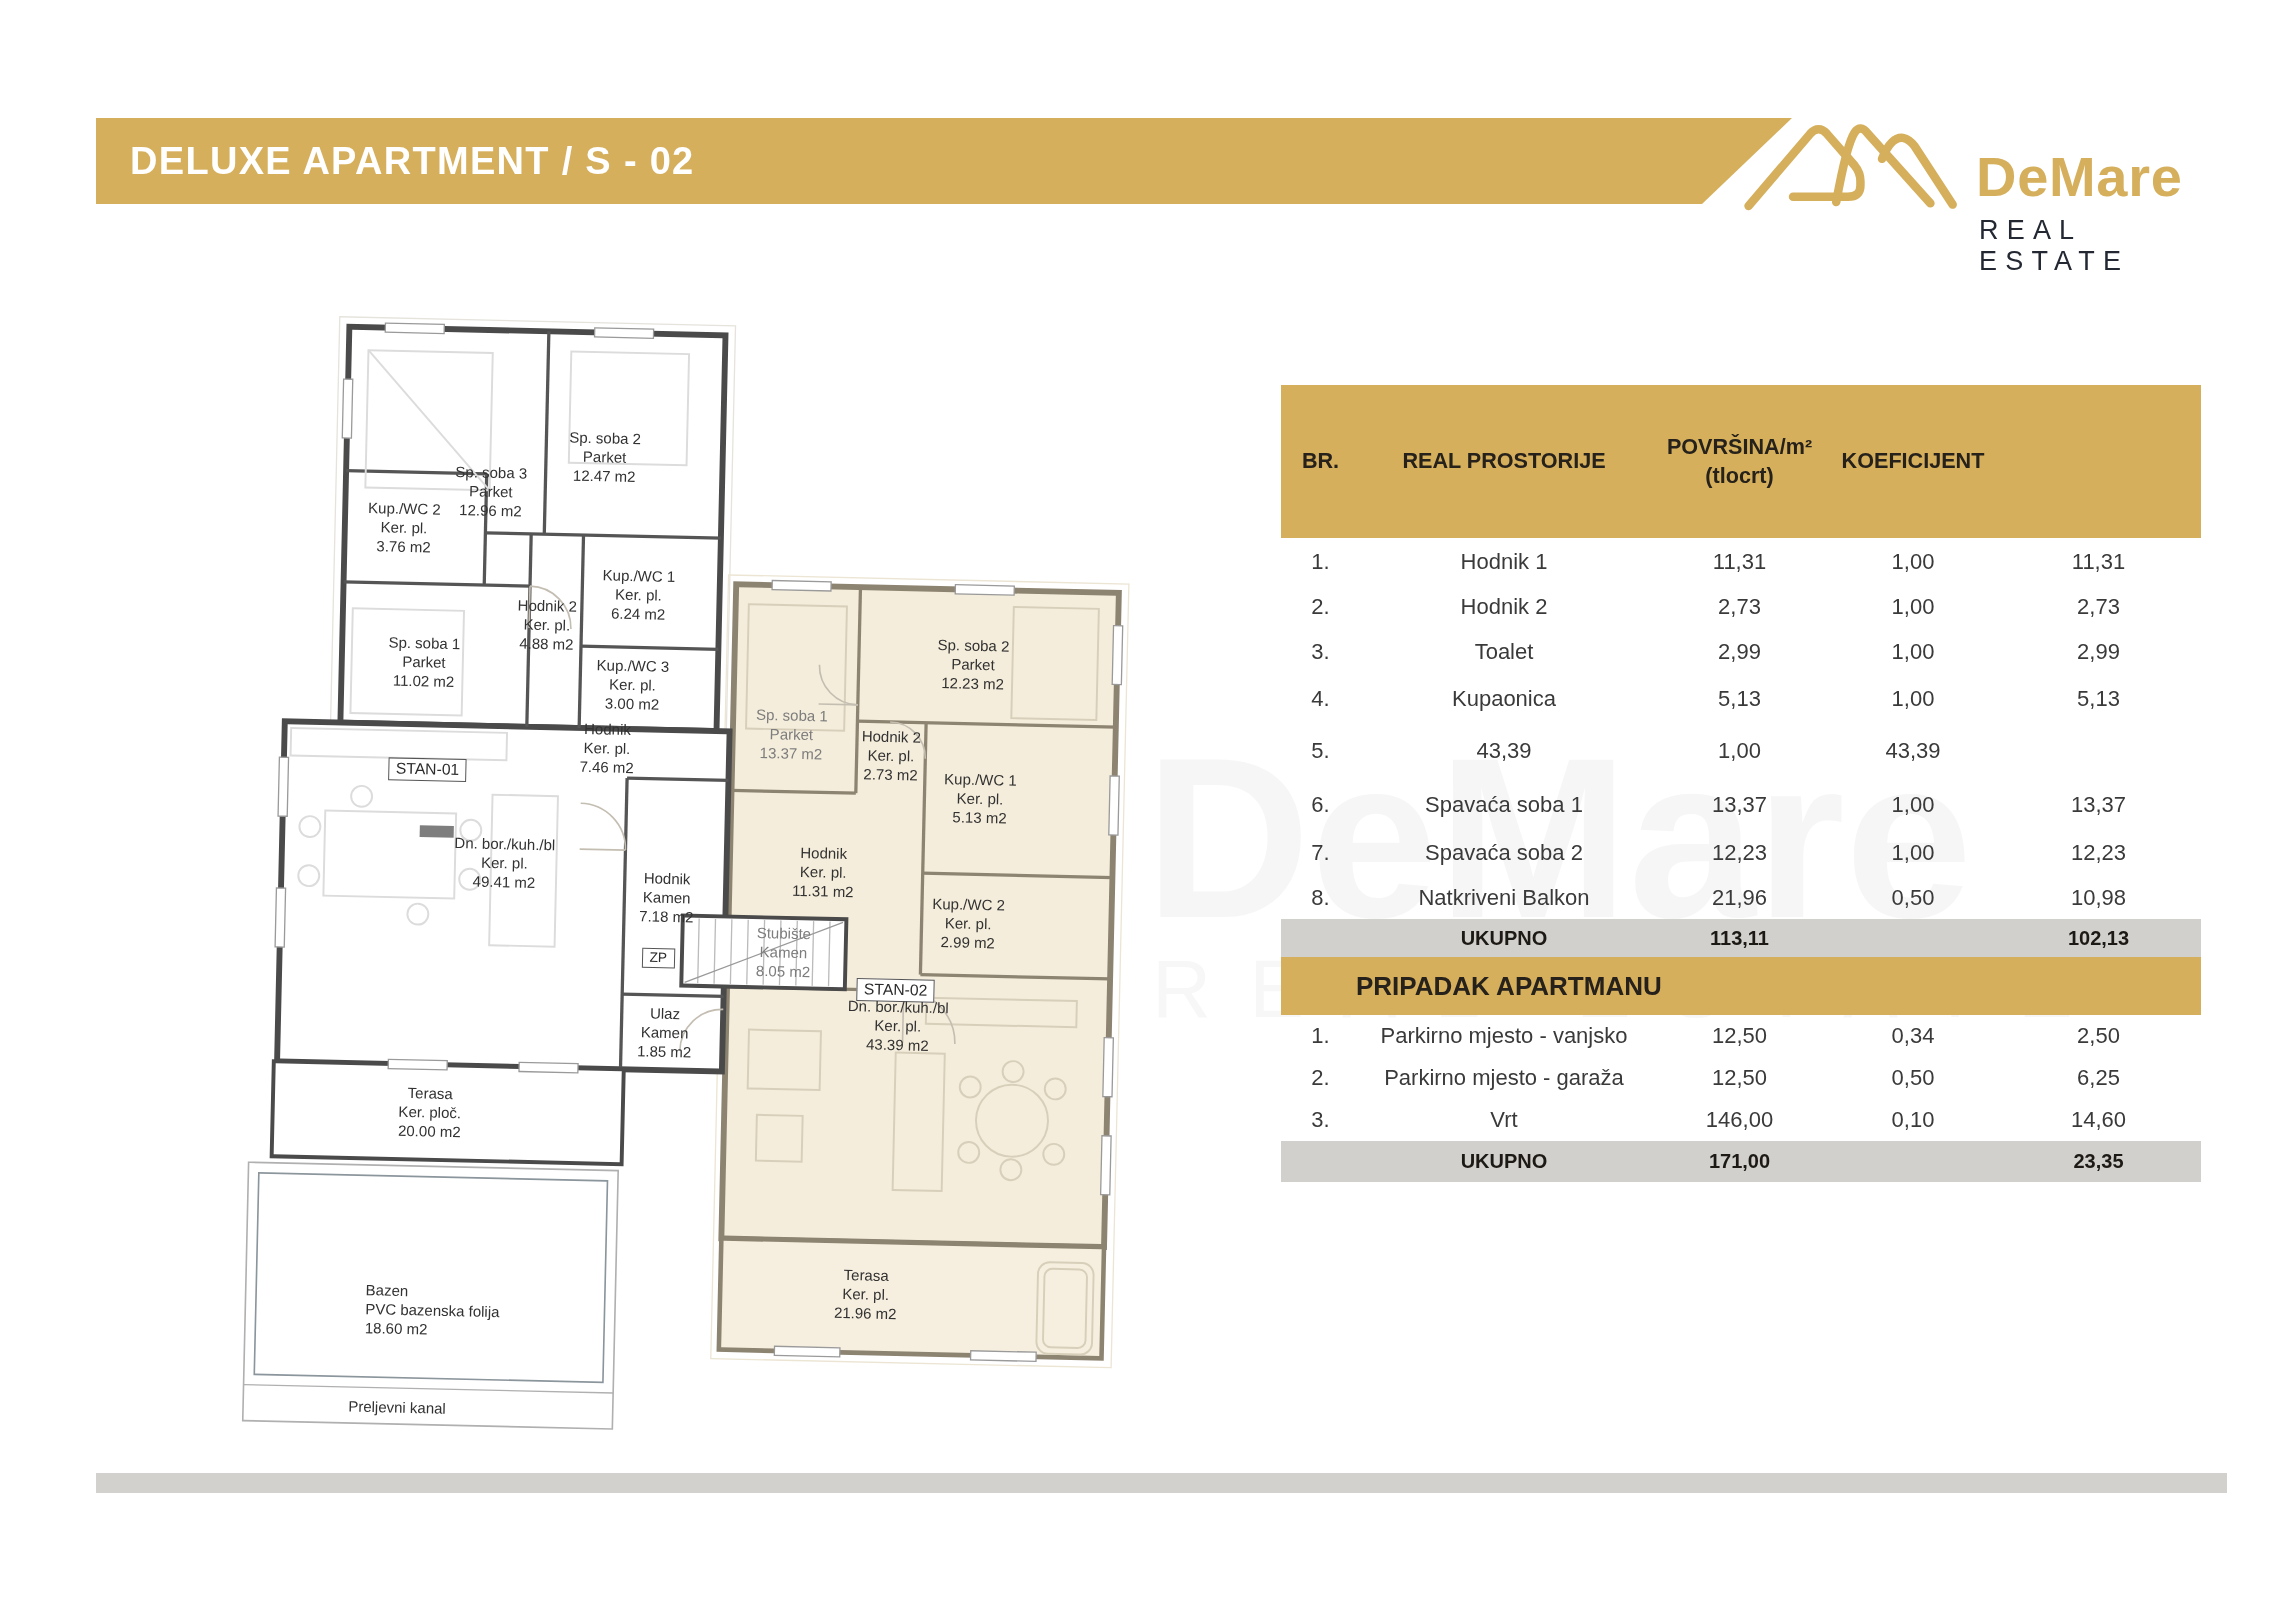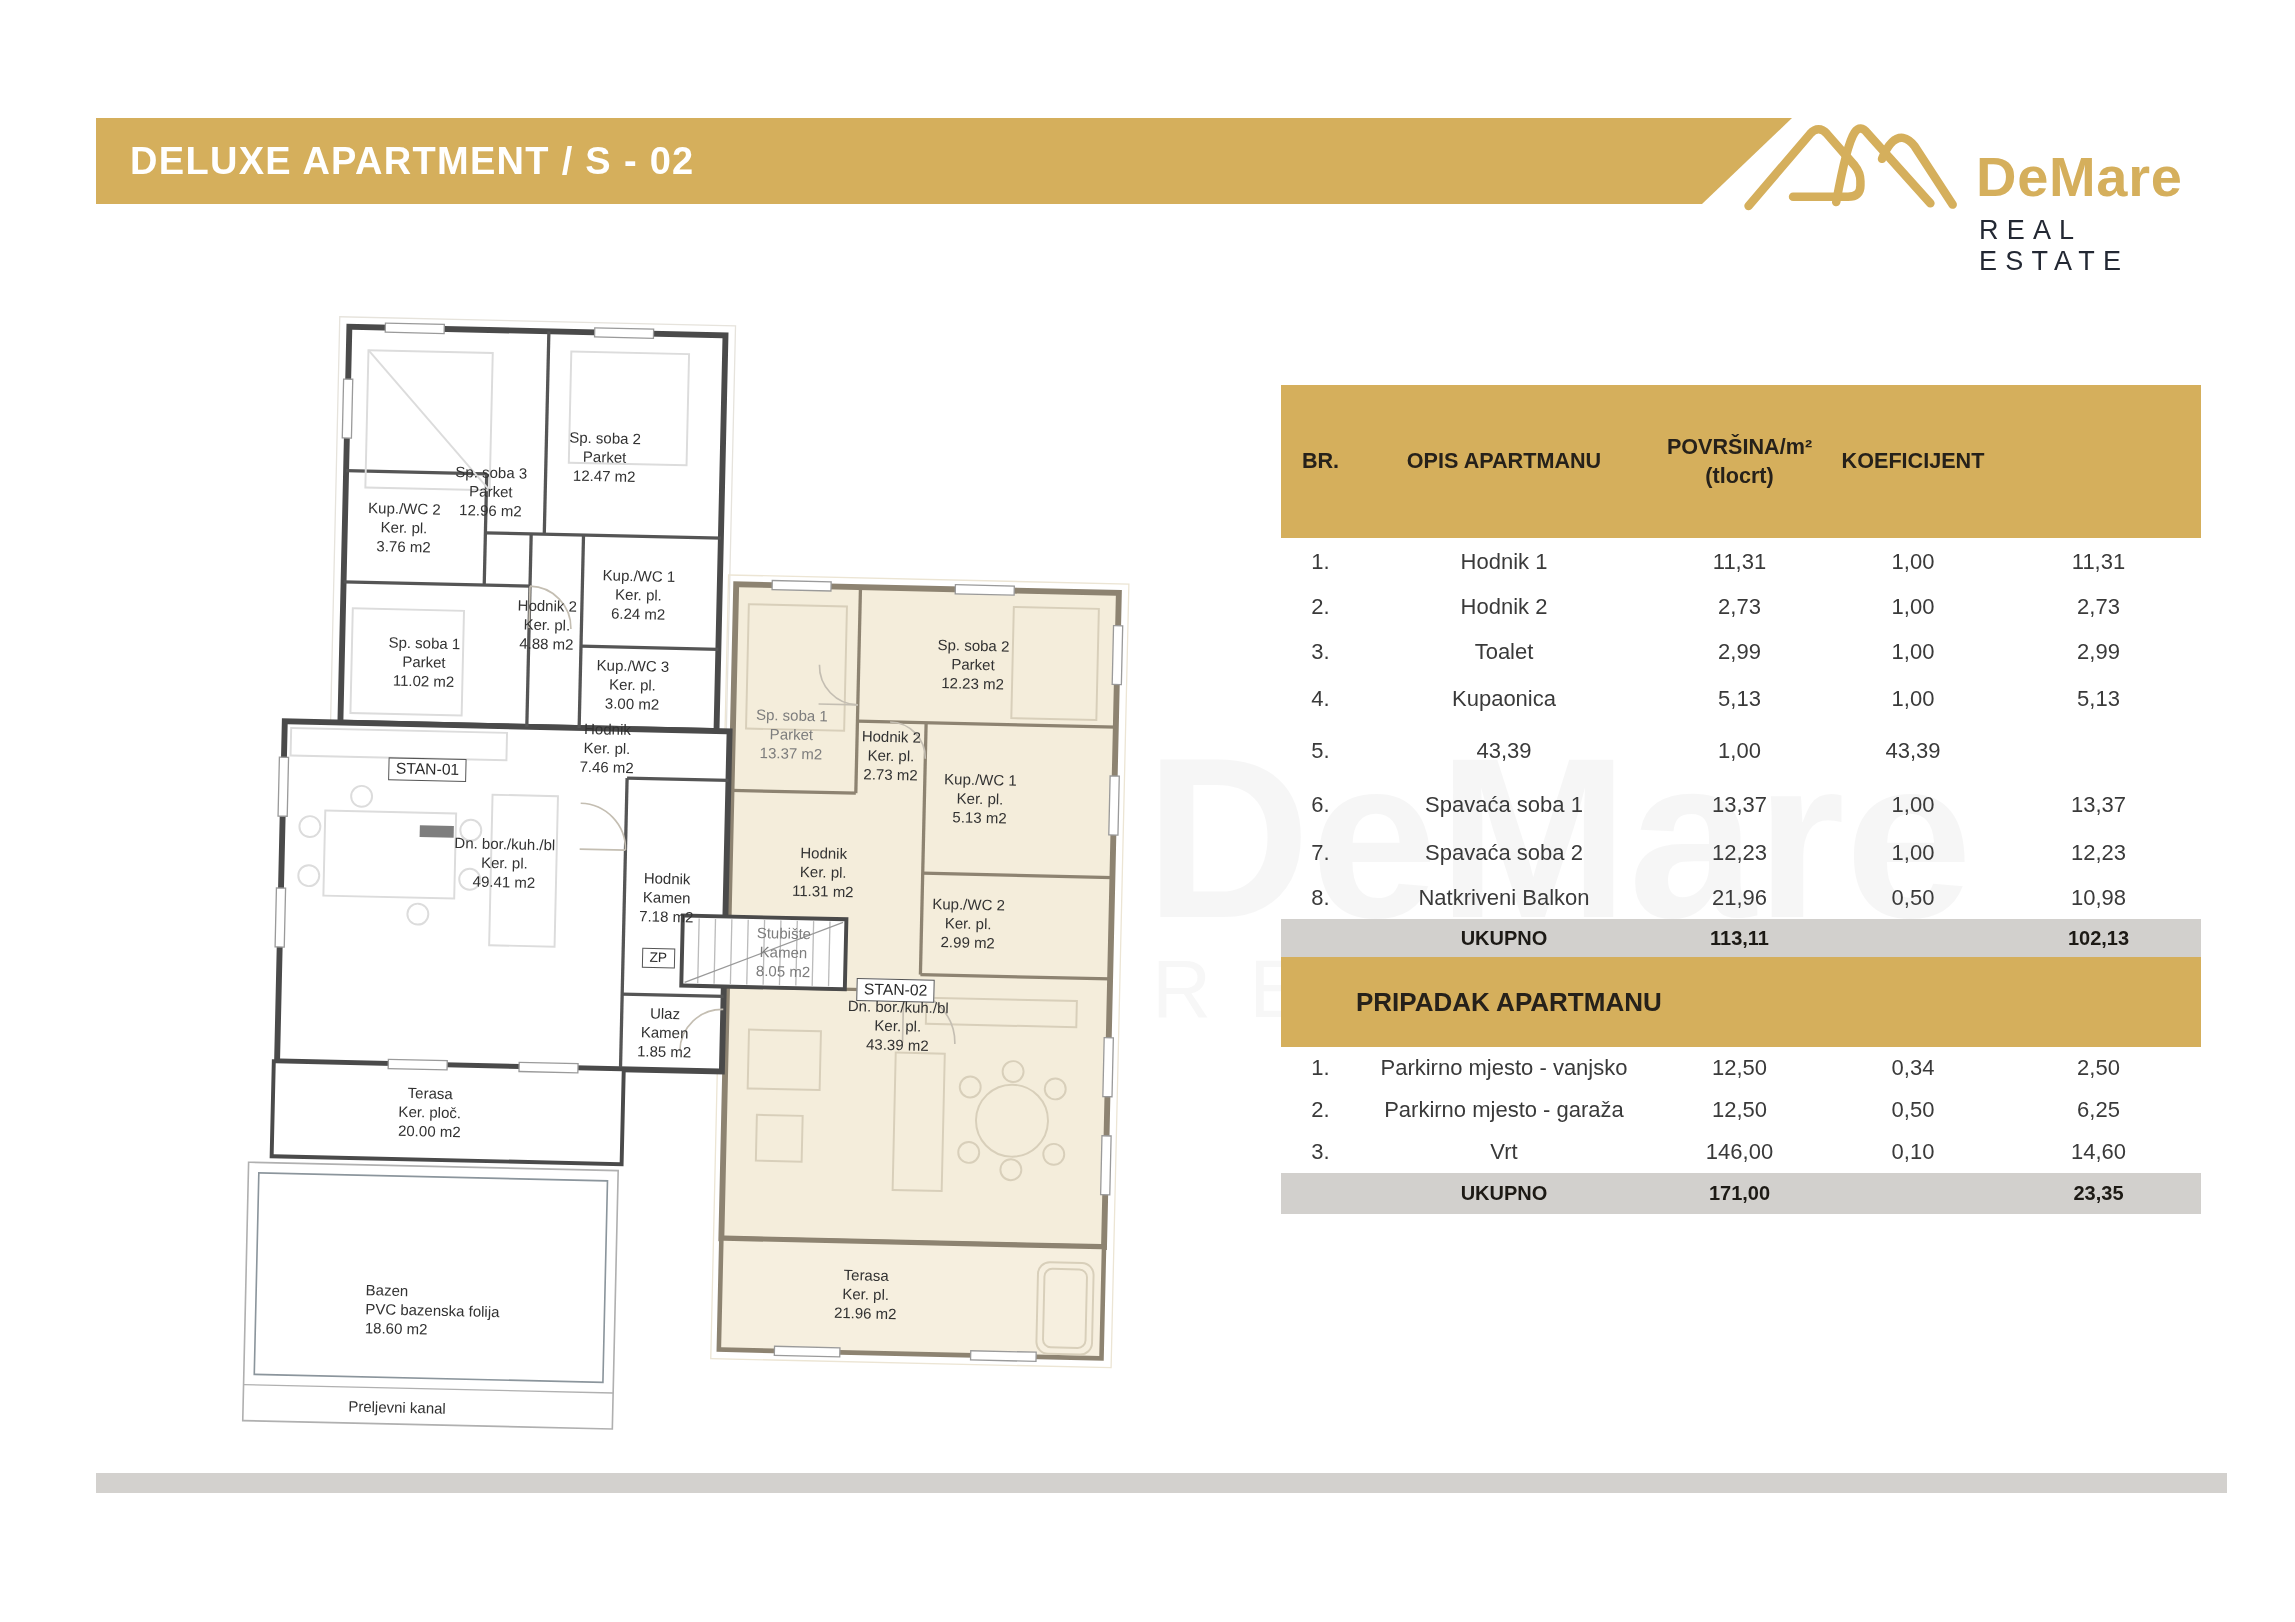--- a/index.html
+++ b/index.html
@@ -29,21 +29,21 @@
         background:#fff;border:1.3px solid #555;padding:1.3px 6.5px;white-space:nowrap;}
   
   .area-table{position:absolute;left:1281px;top:385px;width:920px;z-index:2;}
   .t-grid{display:grid;grid-template-columns:79px 288px 183px 164px 207px;align-items:center;}
   .t-head{background:#D5AF5C;height:153px;font-weight:bold;font-size:21.6px;color:#26211a;line-height:1.3;}
   .t-head > div{display:flex;flex-direction:column;align-items:center;justify-content:center;text-align:center;padding:0 5.2px;box-sizing:border-box;}
   .t-row{font-size:22px;color:#3a3a3a;}
   .t-row > div{display:flex;align-items:center;justify-content:center;text-align:center;line-height:1.25;}
   .t-band-gray{background:#D2D0CD;height:38px;font-size:20px;font-weight:bold;color:#1d1a15;}
   .t-band-gray > div{display:flex;align-items:center;justify-content:center;}
-  .t-band-gold{background:#D5AF5C;height:90px;display:flex;align-items:center;}
+  .t-band-gold{background:#D5AF5C;height:58px;display:flex;align-items:center;}
   .t-band-gold .sec-label{font-size:26px;font-weight:bold;color:#26211a;padding-left:75px;}
   .t-total{background:#D5AF5C;height:77px;font-size:26px;font-weight:bold;color:#26211a;}
   .t-total > div{display:flex;align-items:center;justify-content:center;}
   
   .footer-bar{position:absolute;left:96px;top:1473px;width:2131px;height:19.6px;background:#D3D1CE;}
 </style>
 </head>
 <body>
 
 <div class="page">
@@ -310,21 +310,21 @@
     <div class="plan-label" style="left:679px;top:982px">
       <div>Terasa</div>
         <div>Ker. pl.</div>
         <div>21.96 m2</div>
       </div>
   </div>
 
   <div class="area-table">
     <div class="t-grid t-head">
       <div>BR.</div>
-      <div>OPIS APARTMANU</div>
+      <div>REAL PROSTORIJE</div>
       <div>
         <div>POVRŠINA/m²</div>
         <div>(tlocrt)</div>
       </div>
       <div>KOEFICIJENT</div>
     </div>
 
     <div class="t-grid t-row" style="height:47px">
       <div>1.</div>
         <div>Hodnik 1</div>

